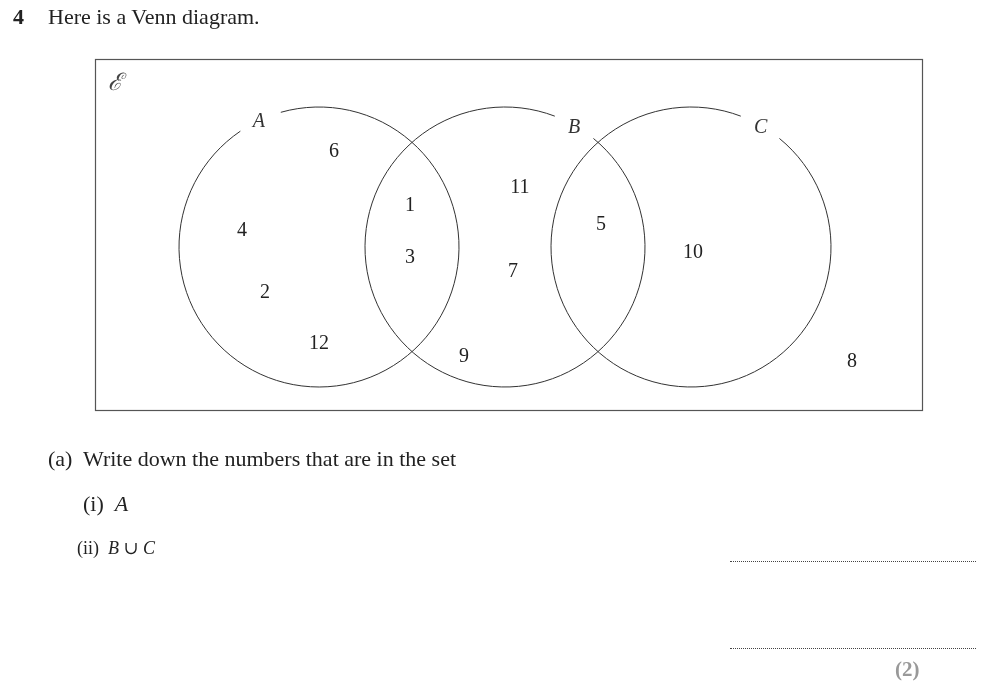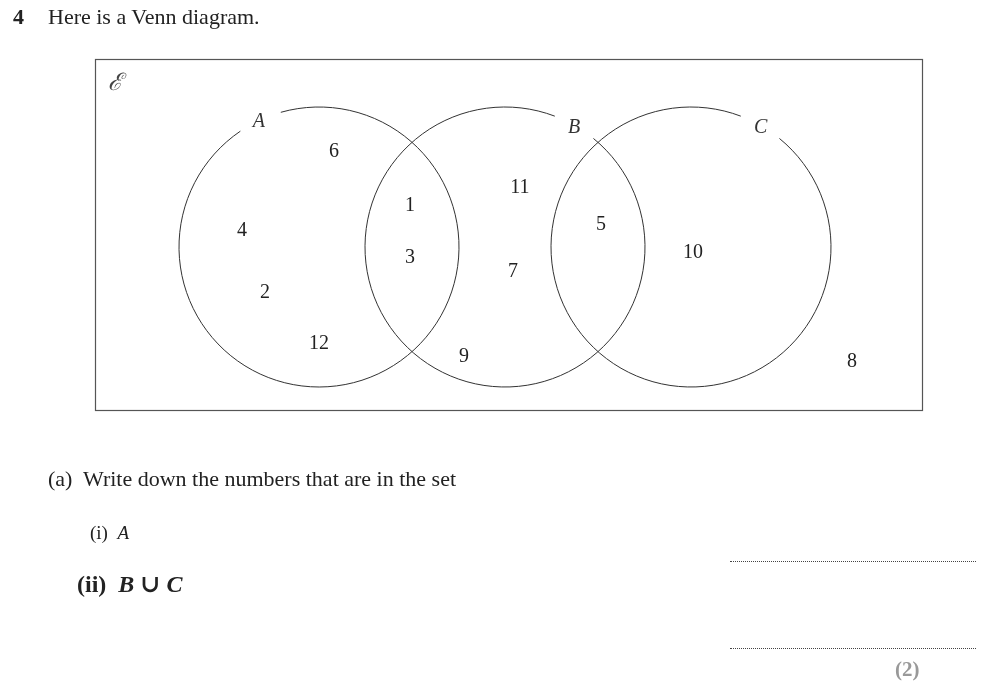--- a/index.html
+++ b/index.html
@@ -1,23 +1,23 @@
 <!DOCTYPE html>
 <html><head>
 <meta charset="utf-8">
 <style>
   html, body { margin:0; padding:0; background:#ffffff; }
   body { width:1008px; height:690px; position:relative; overflow:hidden;
          font-family:"Liberation Serif","DejaVu Serif",serif; color:#222; }
   .qnum { position:absolute; left:13px; top:4px; font-size:22px; font-weight:bold; }
   .qtext { position:absolute; left:48px; top:4px; font-size:22px;text-align:right; }
   svg.venn { position:absolute; left:0; top:0; }
-  .part-a { position:absolute; left:48px; top:466px; font-size:22px; }
-  .sub-i { position:absolute; left:83px; top:522px; font-size:19px;margin-left:7px; }
-  .sub-ii { position:absolute; left:77px; top:569px; font-size:24px;font-weight:bold; }
+  .part-a { position:absolute; left:48px; top:446px; font-size:22px; }
+  .sub-i { position:absolute; left:83px; top:491px; font-size:22px; }
+  .sub-ii { position:absolute; left:77px; top:537px; font-size:18px; }
   .it { font-style:italic; }
   .answer-line { position:absolute; left:730px; width:246px; border-top:1px dotted #444; height:0; }
   .marks { position:absolute; left:895px; top:657px; font-size:21px; font-weight:bold; color:#999; }
 </style>
 </head>
 <body>
 
 <div class="qnum">4</div>
 <div class="qtext">Here is a Venn diagram.</div>
 

